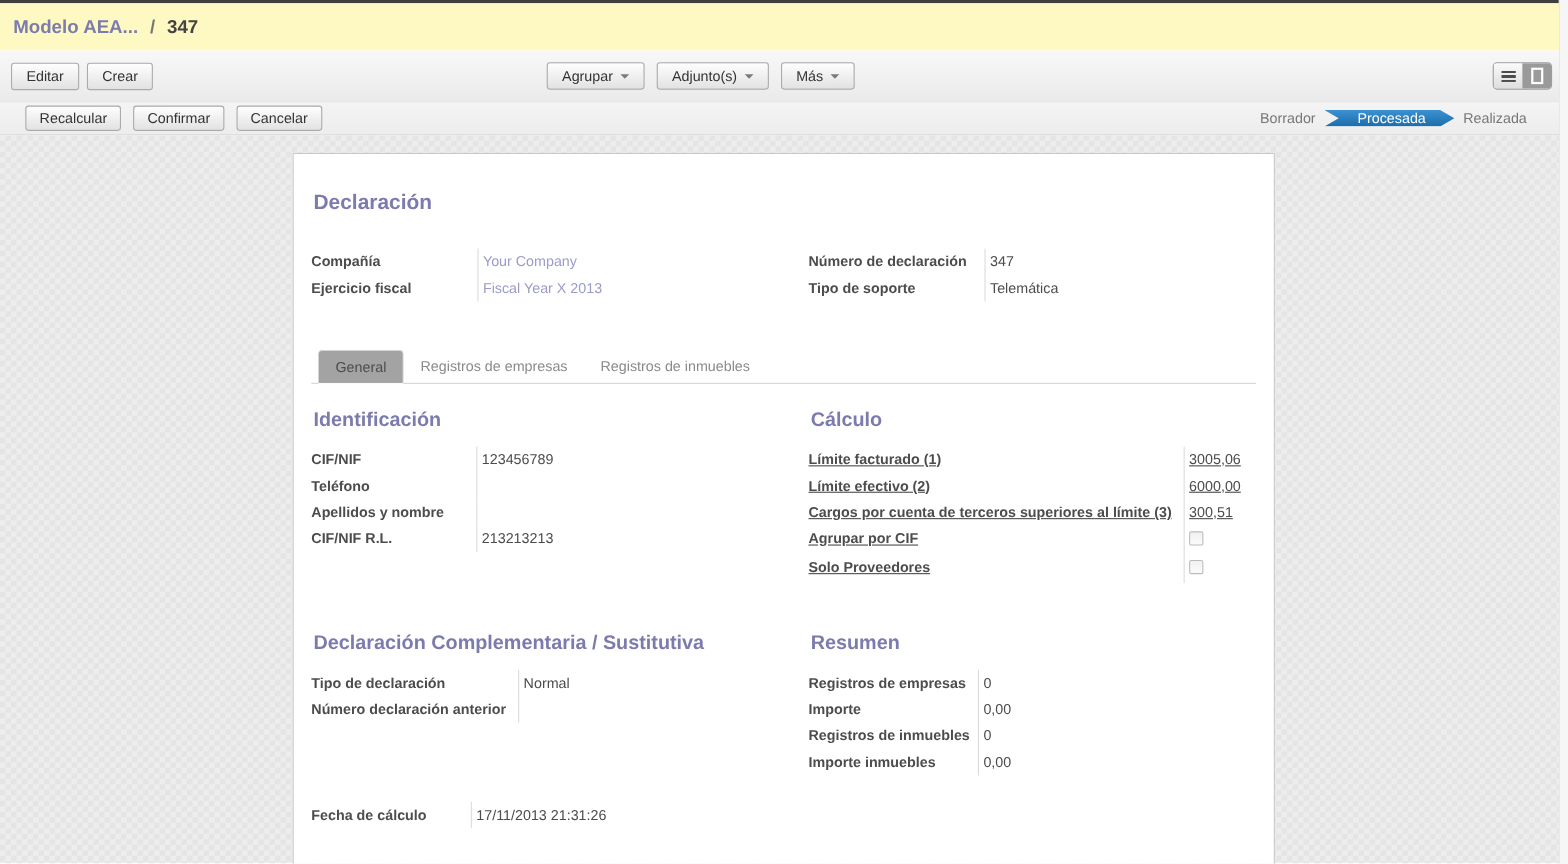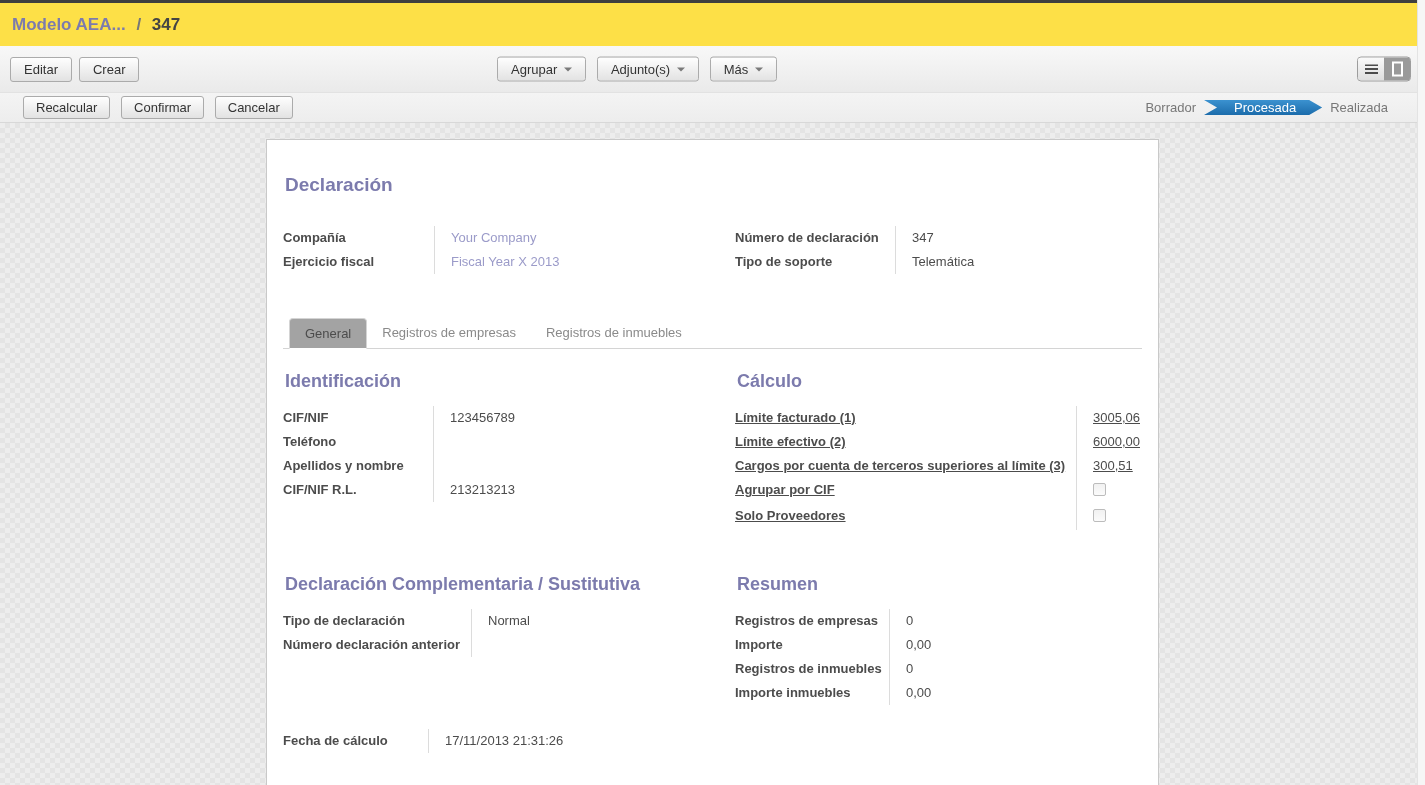--- a/index.html
+++ b/index.html
@@ -3,21 +3,21 @@
 <meta charset="utf-8">
 <style>
   * { margin:0; padding:0; box-sizing:border-box; }
   html,body { width:1425px; height:785px; overflow:hidden; }
   body { font-family:"Liberation Sans", sans-serif; font-size:13px; color:#4c4c4c; background:#fff; }
 
   
   .topline { height:3px; background:#3f3f3f; width:calc(100% - 8px); }
   .scroll-strip { position:fixed; top:0; right:0; width:8px; height:100%; background:#f6f6f6; border-left:1px solid #e3e3e3; z-index:50; }
 
-  .breadcrumb-row { height:43px; display:flex; align-items:center; padding:0 12px; background:#fde047; }
+  .breadcrumb-row { height:43px; display:flex; align-items:center; padding:0 12px; background:#fef9c3; }
   .breadcrumb { font-size:17px; font-weight:bold; }
   .bc-link { color:#7c7bad; cursor:pointer; }
   .bc-sep { color:#777; font-weight:bold; padding:0 6px; }
   .bc-current { color:#444; }
 
   .toolbar-row { height:46px; position:relative; display:flex; align-items:center; padding:0 10px; background:linear-gradient(#f8f8f8,#eaeaea); }
   .btn { display:inline-flex; align-items:center; background:linear-gradient(#fefefe,#e2e2e2); border:1px solid #ababab; border-radius:3px; padding:4px 13px; font-size:13px; color:#333; cursor:pointer; white-space:nowrap; }
   .btn + .btn { margin-left:7px; }
   .caret { display:inline-block; width:0; height:0; border-left:4px solid transparent; border-right:4px solid transparent; border-top:4px solid #7a7a7a; margin-left:7px; }
   .center-group { position:absolute; left:497px; top:50%; transform:translateY(-50%); }
@@ -44,21 +44,21 @@
   .sheet { width:893px; height:715px; margin:0 auto; background:#fff; border:1px solid #c9c9c9; padding:0 16px; }
 
   .sheet-title { color:#7c7bad; font-size:19px; font-weight:bold; margin:34px 0 0 2px; }
   .section-title { color:#7c7bad; font-size:18px; font-weight:bold; margin:12px 0 14px 2px; }
 
   .cols { display:grid; grid-template-columns:452px 1fr; align-items:start; }
   .header-fields { margin-top:30px; }
 
   .fgroup { display:grid; grid-template-columns:var(--lw,150px) 1fr; }
   .lbl { font-weight:bold; line-height:24px; min-height:24px; padding-right:8px; white-space:nowrap; }
-  .val { border-left:1px solid #dcdcdc; padding-left:16px; line-height:24px; min-height:24px; }
+  .val { border-left:1px solid #dcdcdc; padding-left:4px; line-height:24px; min-height:24px; }
   .val.link { color:#9b9bc9; cursor:pointer; }
   .fgroup.calc { grid-template-columns:minmax(0,1fr) 66px;text-decoration:underline; }
 
   .cb { width:13px; height:13px; border:1px solid #bcbcbc; background:linear-gradient(#f1f1f1,#fbfbfb); border-radius:2px; display:inline-block; margin-top:5px; cursor:pointer; }
 
   .tabs { margin-top:44px; display:flex; border-bottom:1px solid #d4d4d4; padding-left:6px; }
   .tab { padding:7px 15px; color:#8a8a8a; margin-bottom:-1px; cursor:pointer; }
   .tab.active { background:#a3a3a3; border:1px solid #d4d4d4; border-bottom:1px solid #fff; border-radius:4px 4px 0 0; color:#4c4c4c; }
   .tab-body { padding-top:10px; }
 

